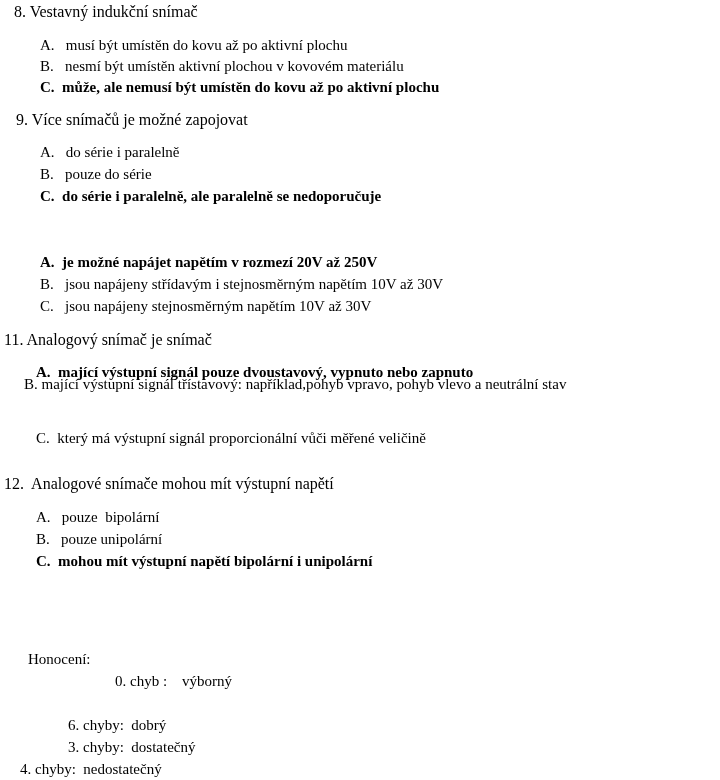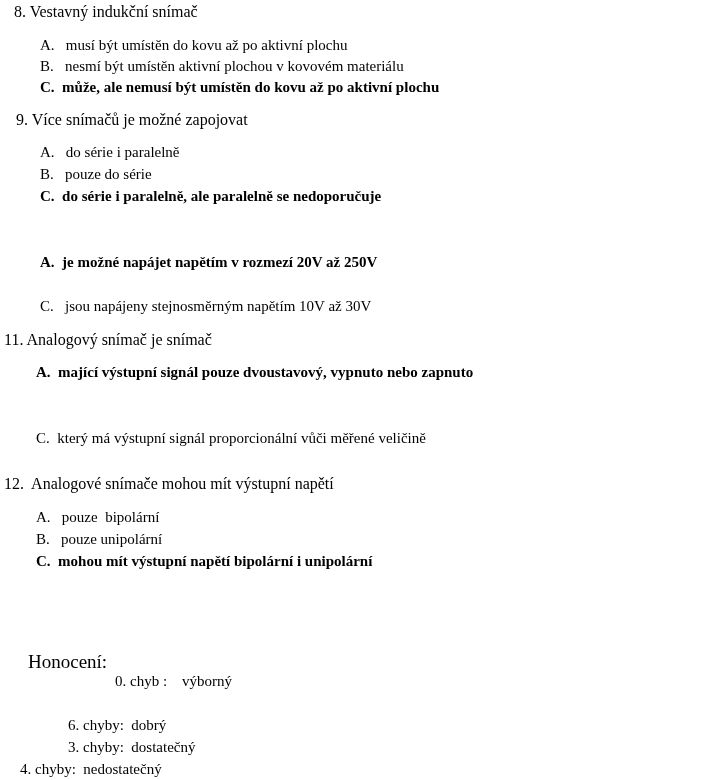--- a/index.html
+++ b/index.html
@@ -32,21 +32,21 @@
     color: #000000;
     font-weight: bold;
     font-family: Liberation Serif, serif;
   }
   .answer-wrap {
     font-size: 15px;
     line-height: 1.22;
     color: #000000;
   }
   .grading-title {
-    font-size: 19px;
+    font-size: 15px;
     color: #000000;
   }
   .grading-line {
     font-size: 15px;
     color: #000000;
   }
   
   .abs { position: absolute; white-space: pre; }
 </style>
 </head>
@@ -58,24 +58,26 @@
   <div class="abs answer" style="left:28px; top:26px;">A.   musí být umístěn do kovu až po aktivní plochu</div>
   <div class="abs answer" style="left:28px; top:47px;">B.   nesmí být umístěn aktivní plochou v kovovém materiálu</div>
   <div class="abs answer correct" style="left:28px; top:68px;">C.  může, ale nemusí být umístěn do kovu až po aktivní plochu</div>
 
   <div class="abs" style="left:16px; top:111px;">9. Více snímačů je možné zapojovat</div>
   <div class="abs answer" style="left:28px; top:133px;">A.   do série i paralelně</div>
   <div class="abs answer" style="left:28px; top:155px;">B.   pouze do série</div>
   <div class="abs answer correct" style="left:28px; top:177px;">C.  do série i paralelně, ale paralelně se nedoporučuje</div>
 
   <div class="abs answer correct" style="left:28px; top:243px;">A.  je možné napájet napětím v rozmezí 20V až 250V</div>
+  <div class="abs answer" style="left:28px; top:265px;">B.   jsou napájeny střídavým i stejnosměrným napětím 10V až 30V</div>
   <div class="abs answer" style="left:28px; top:287px;">C.   jsou napájeny stejnosměrným napětím 10V až 30V</div>
 
   <div class="abs" style="left:4px; top:331px;">11. Analogový snímač je snímač</div>
   <div class="abs answer correct" style="left:24px; top:353px;">A.  mající výstupní signál pouze dvoustavový, vypnuto nebo zapnuto</div>
+  <div class="answer-wrap" style="position:absolute; left:24px; top:375px; width:580px;">B.   mající výstupní signál třístavový: například,pohyb vpravo, pohyb vlevo a neutrální stav</div>
   <div class="abs answer" style="left:24px; top:419px;">C.  který má výstupní signál proporcionální vůči měřené veličině</div>
 
   <div class="abs" style="left:4px; top:475px;">12.  Analogové snímače mohou mít výstupní napětí</div>
   <div class="abs answer" style="left:24px; top:498px;">A.   pouze  bipolární</div>
   <div class="abs answer" style="left:24px; top:520px;">B.   pouze unipolární</div>
   <div class="abs answer correct" style="left:24px; top:542px;text-align:center;">C.  mohou mít výstupní napětí bipolární i unipolární</div>
 
   <div class="abs grading-title" style="left:28px; top:651px;">Honocení:</div>
   <div class="abs grading-line" style="left:68px; top:673px;margin-left:47px;">0. chyb :    výborný</div>
   <div class="abs grading-line" style="left:68px; top:717px;">6. chyby:  dobrý</div>

